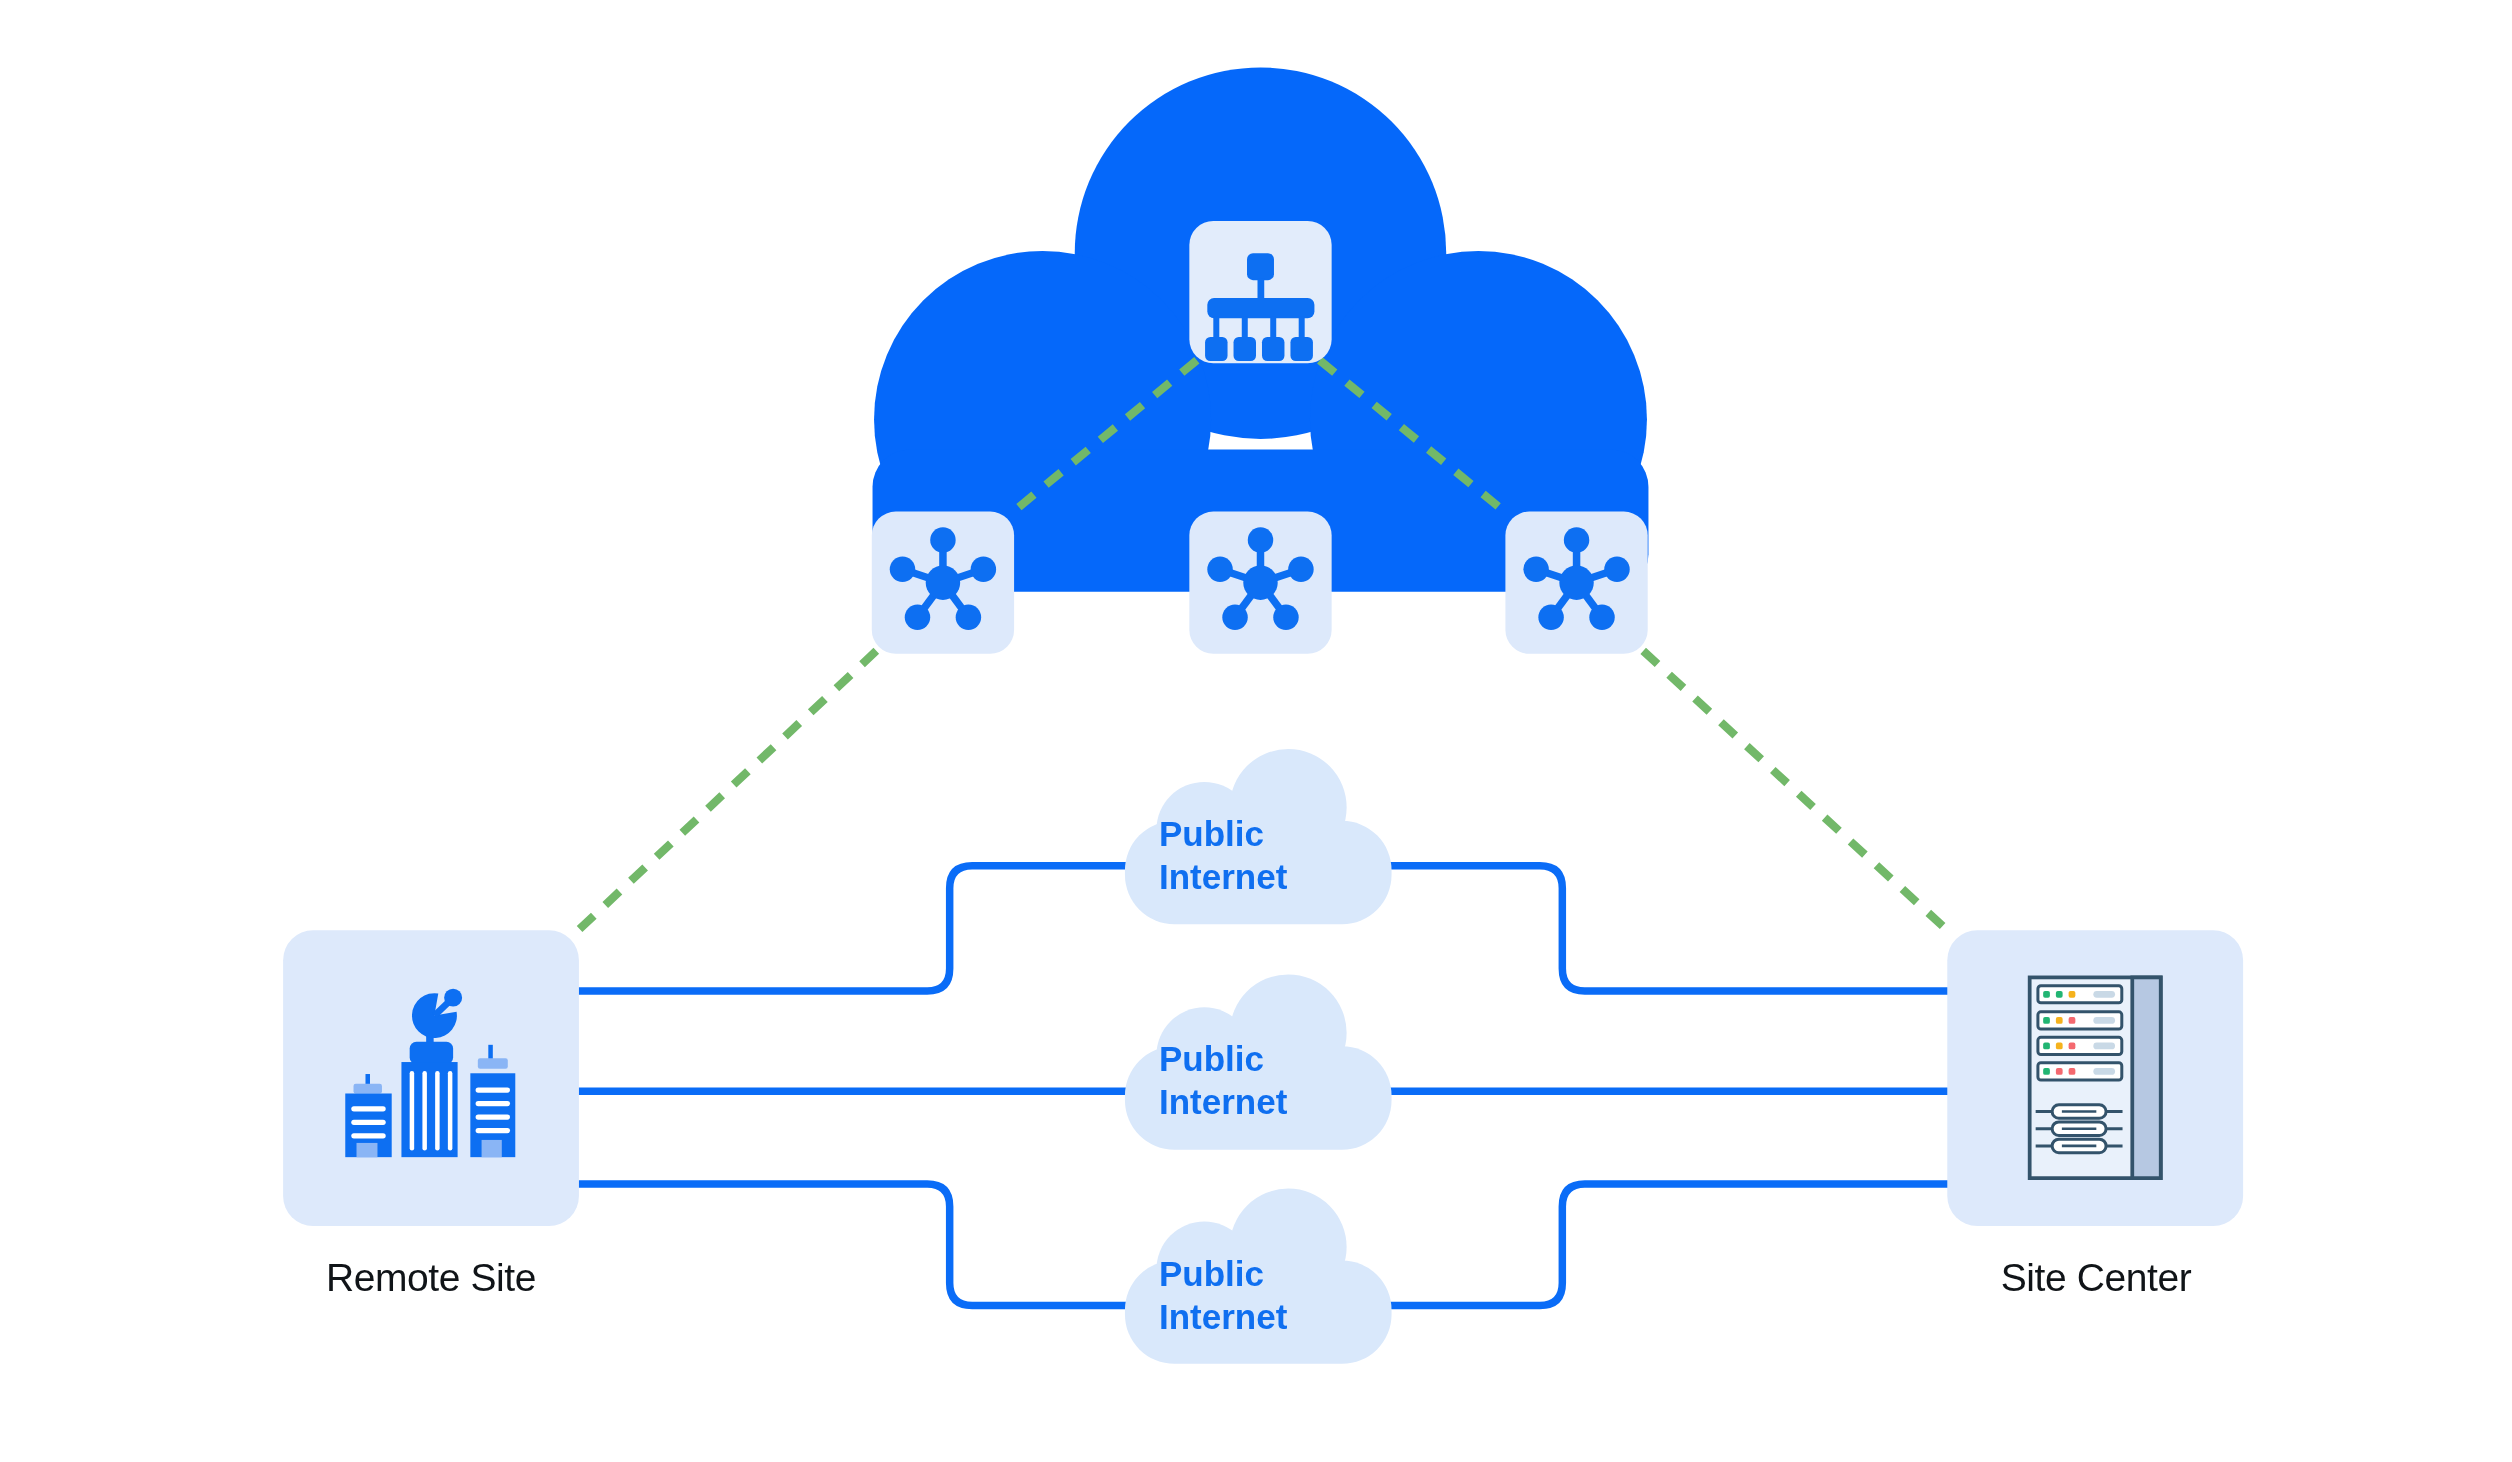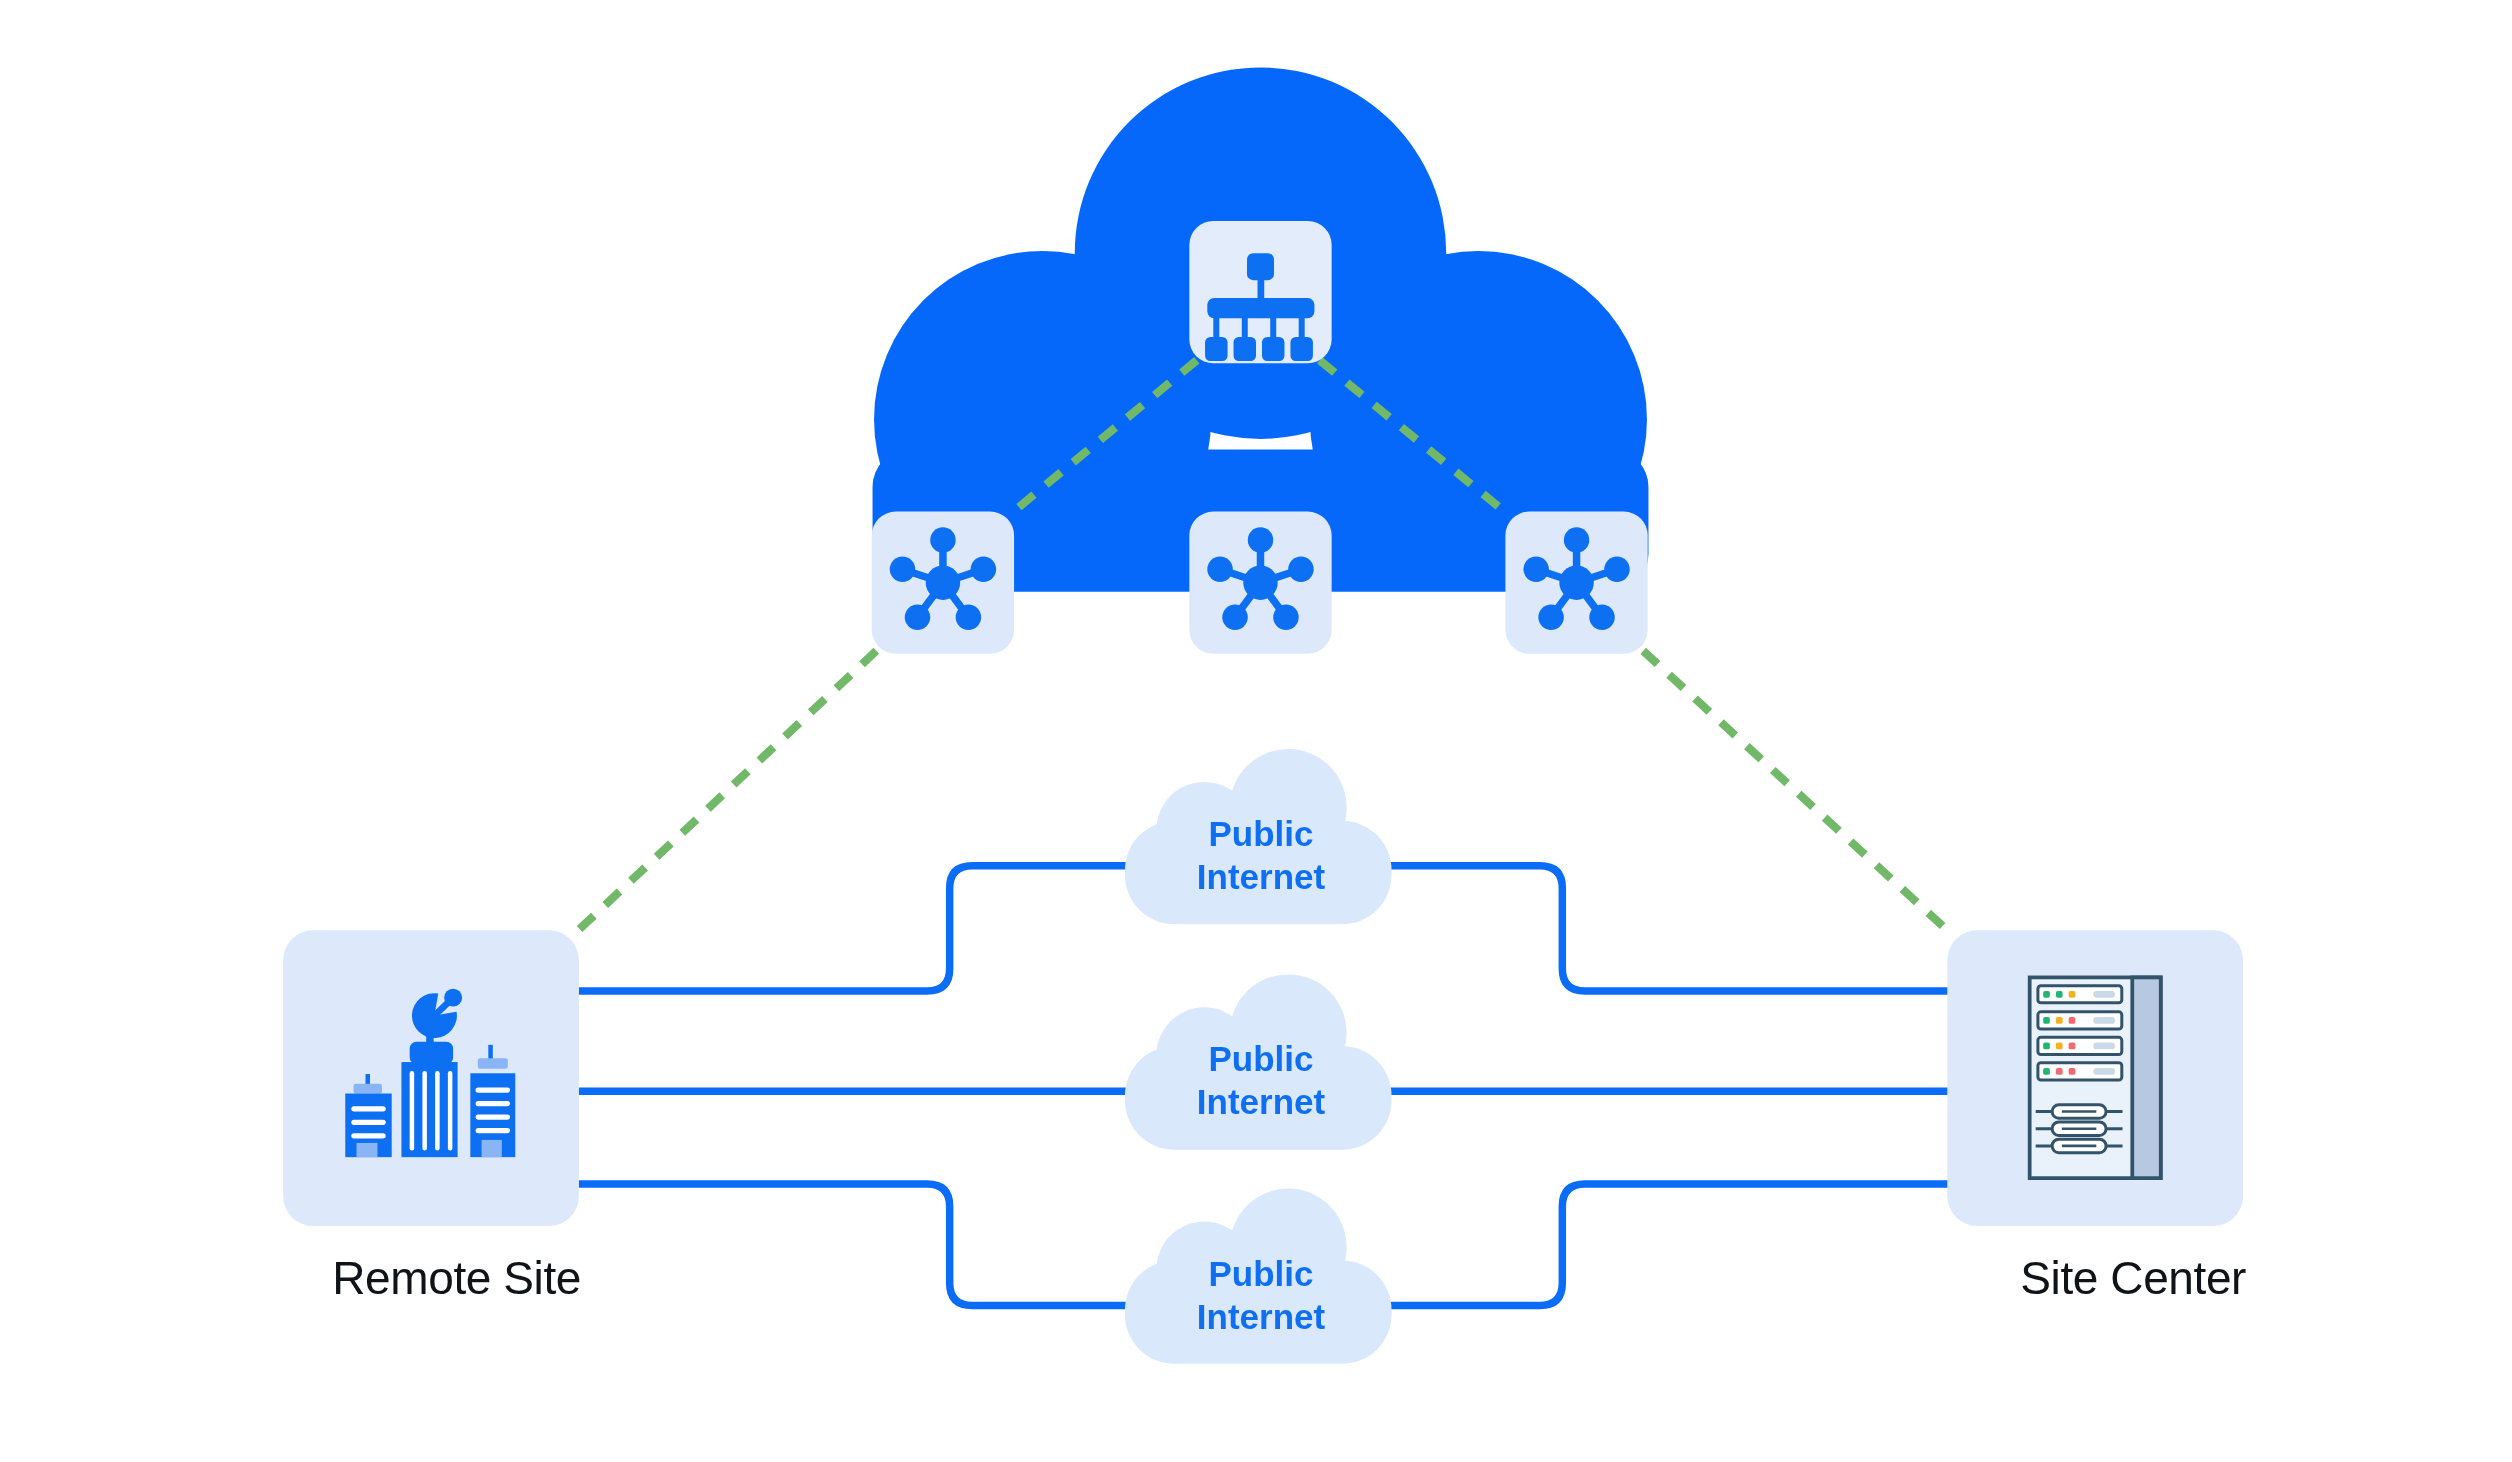--- a/index.html
+++ b/index.html
@@ -18,34 +18,33 @@
   .diagram-svg {
     position: absolute;
     left: 0;
     top: 0;
     width: 2512px;
     height: 1462px;
   }
   .site-label {
     position: absolute;
     width: 300px;
-    text-align: right;
-    font-size: 46px;
+    text-align: center;
+    font-size: 39px;
     font-weight: 500;
     letter-spacing: -0.4px;
     color: #101418;
     line-height: 42px;
   }
   .site-label.remote { left: 281px; top: 1257px; }
   .site-label.data   { left: 1946px; top: 1257px; }
   .cloud-label {
     position: absolute;
     left: 1159px;
     width: 204px;
-    text-align: center;
     font-size: 35px;
     font-weight: 700;
     color: #0f6ff0;
     line-height: 43px;
   }
   .cloud-label.c1 { top: 812px; }
   .cloud-label.c2 { top: 1037px; }
   .cloud-label.c3 { top: 1252px; }
 </style>
 </head>

